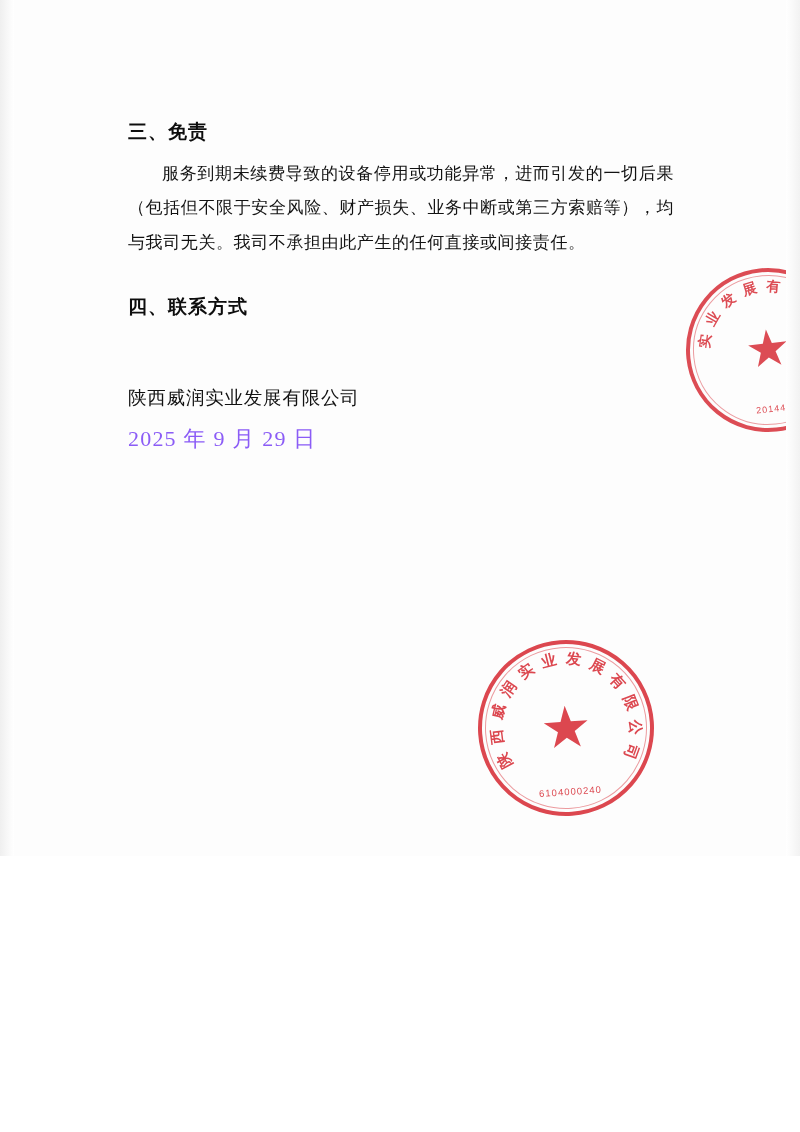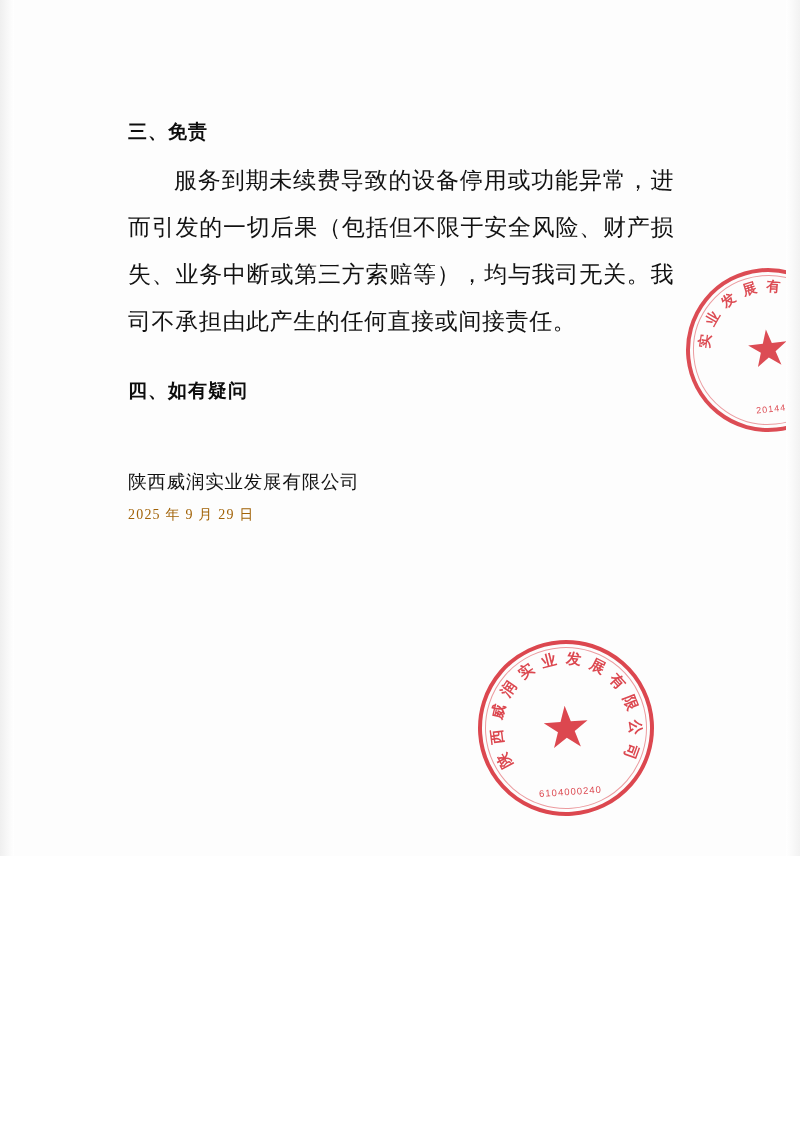--- a/index.html
+++ b/index.html
@@ -56,21 +56,21 @@
     font-family: "Liberation Sans", "DejaVu Sans", sans-serif;
     font-weight: bold;
     font-size: 19px;
     letter-spacing: 1px;
     color: #0d0d0d;
     margin: 0 0 10px 0;
     line-height: 1.5;
   }
 
   .para {
-    font-size: 23px;
+    font-size: 17px;
     line-height: 2.05;
     text-indent: 2em;
     margin: 0 0 18px 0;
     text-align: justify;
     letter-spacing: 0.6px;
     color: #121212;
   }
 
   .spacer-sm { height: 14px; }
 
@@ -80,24 +80,24 @@
     text-align: left;
     padding-right: 2px;
   }
   .sign-line {
     font-size: 18.5px;
     letter-spacing: 0.8px;
     line-height: 2.0;
     color: #121212;
   }
   .sign-date {
-    font-size: 14px;
+    font-size: 22px;
     letter-spacing: 1.2px;
     line-height: 2.0;
-    color: #a16207;
+    color: #8b5cf6;
   }
 
   
   .stamp {
     position: absolute;
     border-radius: 50%;
     pointer-events: none;
     opacity: 0.86;
   }
   .stamp .ring {
@@ -183,21 +183,21 @@
   <div id="content">
 
     <div class="section">
       <h2 class="heading">三、免责</h2>
       <p class="para">服务到期未续费导致的设备停用或功能异常，进而引发的一切后果（包括但不限于安全风险、财产损失、业务中断或第三方索赔等），均与我司无关。我司不承担由此产生的任何直接或间接责任。</p>
     </div>
 
     <div class="spacer-sm"></div>
 
     <div class="section">
-      <h2 class="heading">四、如有疑问</h2>
+      <h2 class="heading">四、联系方式</h2>
     </div>
 
     <div class="spacer-sm"></div>
 
 
     <div class="sign-block">
       <div class="sign-line">陕西威润实业发展有限公司</div>
       <div class="sign-date">2025 年 9 月 29 日</div>
     </div>
 

